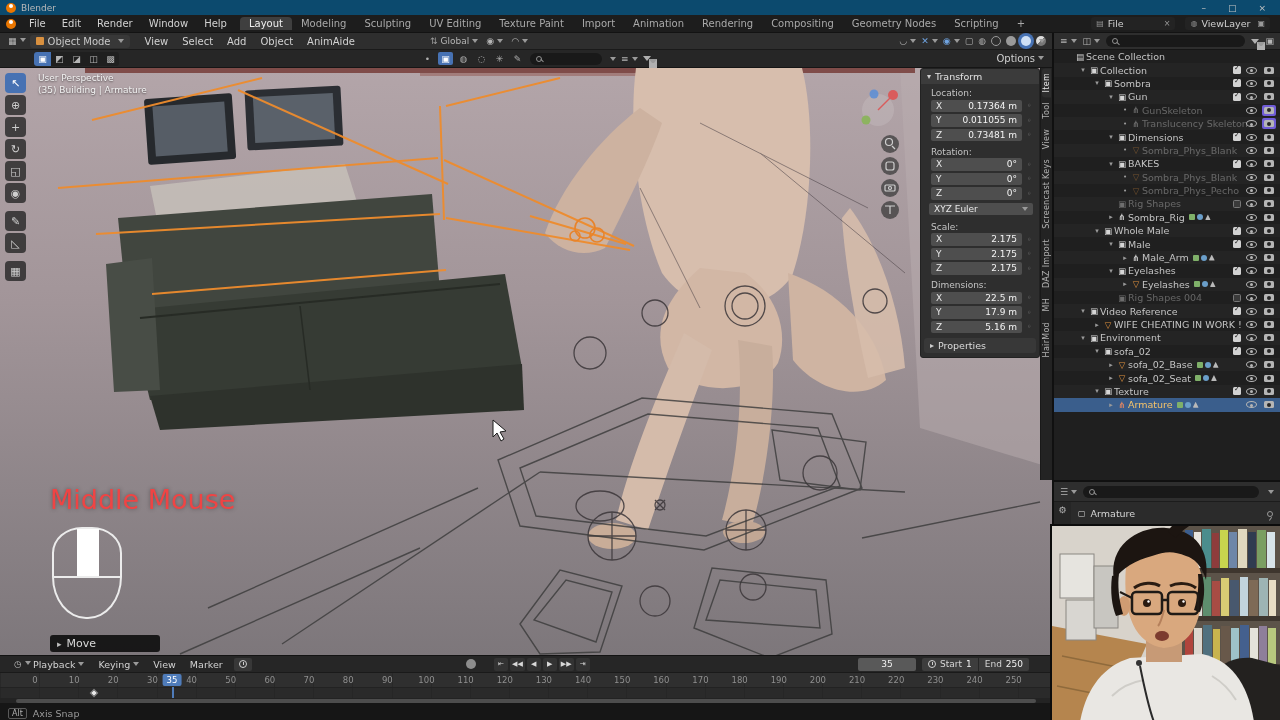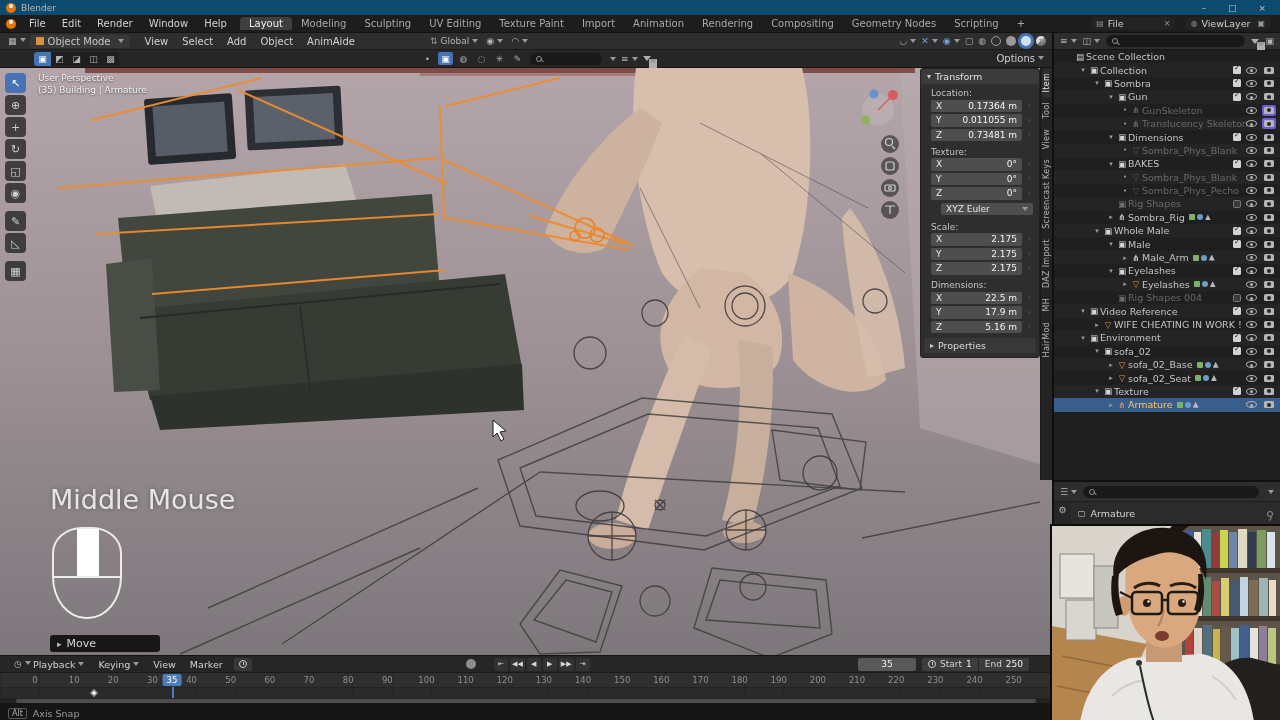--- a/index.html
+++ b/index.html
@@ -80,21 +80,21 @@
   .vp-overlay-text { position:absolute; left:38px; top:4px; font-size:9px; color:#f2f2f2;
     text-shadow:0 1px 2px rgba(0,0,0,.55); line-height:12px; pointer-events:none; }
   .vtoolbar { position:absolute; left:5px; top:5px; display:flex; flex-direction:column; gap:2px; }
   .vtool { width:21px; height:20px; border-radius:4px; background:rgba(40,40,40,.82); color:#cfcfcf;
     display:flex; align-items:center; justify-content:center; font-size:11px; }
   .vtool.active { background:#4772b3; color:#fff; }
   .vtool:nth-child(7),.vtool:nth-child(9) { margin-top:6px; }
 
   
   .sckeys { position:absolute; left:50px; top:416px; pointer-events:none; }
-  .sc-title { font-size:27px; color:#e5e5e5; text-shadow:0 0 4px rgba(0,0,0,.35); }
+  .sc-title { font-size:27px; color:#ef4444; text-shadow:0 0 4px rgba(0,0,0,.35); }
   .sc-mouse { margin-top:12px; margin-left:2px; width:70px; height:92px; border:2px solid #ececec;
     border-radius:30px 30px 34px 34px / 26px 26px 42px 42px; position:relative; }
   .sc-mid { position:absolute; left:23px; top:0; width:22px; height:47px; background:#ffffff; }
   .sc-hline { position:absolute; left:0; right:0; top:47px; height:2px; background:#ececec; }
   .sc-move { margin-top:16px; width:110px; height:17px; background:rgba(10,10,10,.88); border-radius:3px;
     display:flex; align-items:center; padding:0 7px; gap:5px; color:#d8d8d8; font-size:11px; }
   .sc-move .tri { color:#bdbdbd; font-size:9px; }
 
   
   .npanel { position:absolute; left:920px; top:68px; width:120px; background:#2e2e2e;
@@ -103,21 +103,21 @@
     gap:4px; padding:0 6px; color:#e2e2e2; font-size:9.5px; }
   .np-header .tri, .np-collapsed .tri { font-size:8px; color:#cfcfcf; }
   .np-sec { color:#c3c3c3; font-size:9px; padding:4px 10px 1px; }
   .np-row { display:flex; align-items:center; height:13.5px; margin:0 6px 1px 10px; gap:3px; }
   .np-box { flex:1; display:flex; align-items:center; background:#4e4e4e; border-radius:2px;
     height:12.5px; padding:0 5px; font-size:9px; }
   .np-axis { color:#e8e8e8; width:9px; }
   .np-val { margin-left:auto; color:#f4f4f4; }
   .np-deco { width:8px; text-align:center; color:#8d8d8d; font-size:8px; }
   .np-deco::before { content:"◦"; }
-  .np-wide { margin:2px 6px 2px 20px; }
+  .np-wide { margin:2px 6px 2px 8px; }
   .np-wide .np-box { justify-content:space-between; color:#e8e8e8; }
   .np-collapsed { height:15px; background:#383838; border-radius:3px; margin:4px 3px 2px;
     display:flex; align-items:center; gap:4px; padding:0 6px; color:#dcdcdc; font-size:9.5px; }
 
   
   .nstrip { position:absolute; left:1040px; top:68px; width:12px; height:412px; background:#232323;
     display:flex; flex-direction:column; align-items:center; border-left:1px solid #191919; }
   .vtab { writing-mode:vertical-rl; transform:rotate(180deg); font-size:8px; color:#b2b2b2;
     padding:5px 0; letter-spacing:.3px; }
   .vtab.active { color:#e8e8e8; background:#2e2e2e; border-radius:0 3px 3px 0; }
@@ -519,21 +519,21 @@
 
         <div class="np-row">
           <span class="np-box">
             <span class="np-axis">Z</span>
             <span class="np-val">0.73481 m</span>
           </span>
           <span class="np-deco"></span>
         </div>
 
     </div>
-    <div class="np-sec">Texture:</div>
+    <div class="np-sec">Rotation:</div>
     <div>
 
         <div class="np-row">
           <span class="np-box">
             <span class="np-axis">X</span>
             <span class="np-val">0°</span>
           </span>
           <span class="np-deco"></span>
         </div>
 

